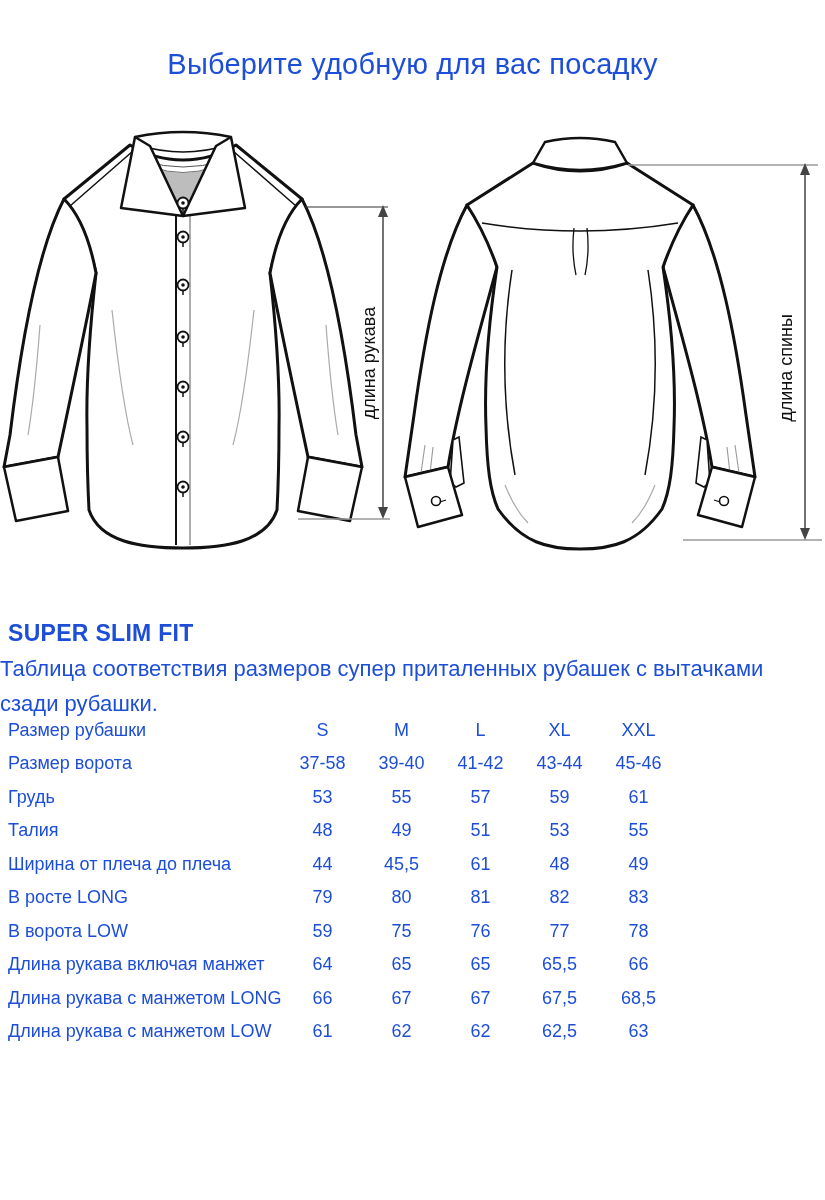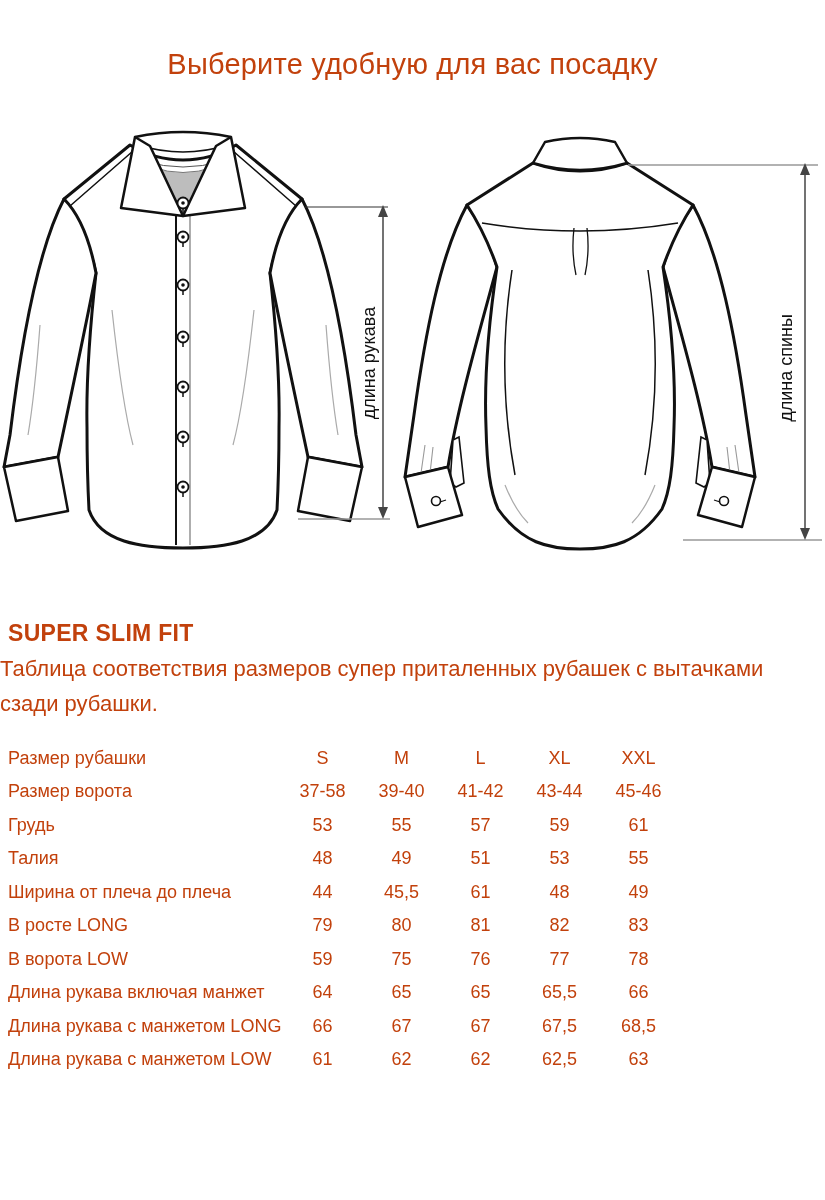--- a/index.html
+++ b/index.html
@@ -1,25 +1,25 @@
 <!DOCTYPE html>
 <html><head>
 <meta charset="utf-8">
 <style>
   html,body{margin:0;padding:0;background:#fff;}
   .page{position:relative;width:825px;height:1200px;background:#fff;overflow:hidden;
-        font-family:"Liberation Sans",sans-serif;color:#c2410c;}
+        font-family:"Liberation Sans",sans-serif;color:#1d4ed8;}
   .title{position:absolute;top:48px;left:0;width:825px;text-align:center;
          font-size:29px;font-weight:400;letter-spacing:0.2px;}
   .figure{position:absolute;top:115px;left:0;width:825px;height:450px;}
   .figure svg{display:block;}
   .figure text{font-family:"Liberation Sans",sans-serif;font-size:18px;fill:#111;}
   .heading{position:absolute;top:620px;left:8px;font-size:23px;font-weight:700;letter-spacing:0.3px;}
   .desc{position:absolute;top:651px;left:0;width:770px;font-size:22px;line-height:35px;font-weight:400;}
-  table.size-table{position:absolute;top:741px;left:8px;border-collapse:collapse;table-layout:fixed;width:670px;}
+  table.size-table{position:absolute;top:713px;left:8px;border-collapse:collapse;table-layout:fixed;width:670px;}
   table.size-table td{font-size:18px;height:33.5px;padding:0;vertical-align:middle;line-height:1;}
   td.lbl{width:275px;text-align:left;white-space:nowrap;overflow:visible;}
   td.val{width:79px;text-align:center;}
 </style>
 </head>
 <body>
 
 <div class="page">
 
   <div class="title">Выберите удобную для вас посадку</div>

